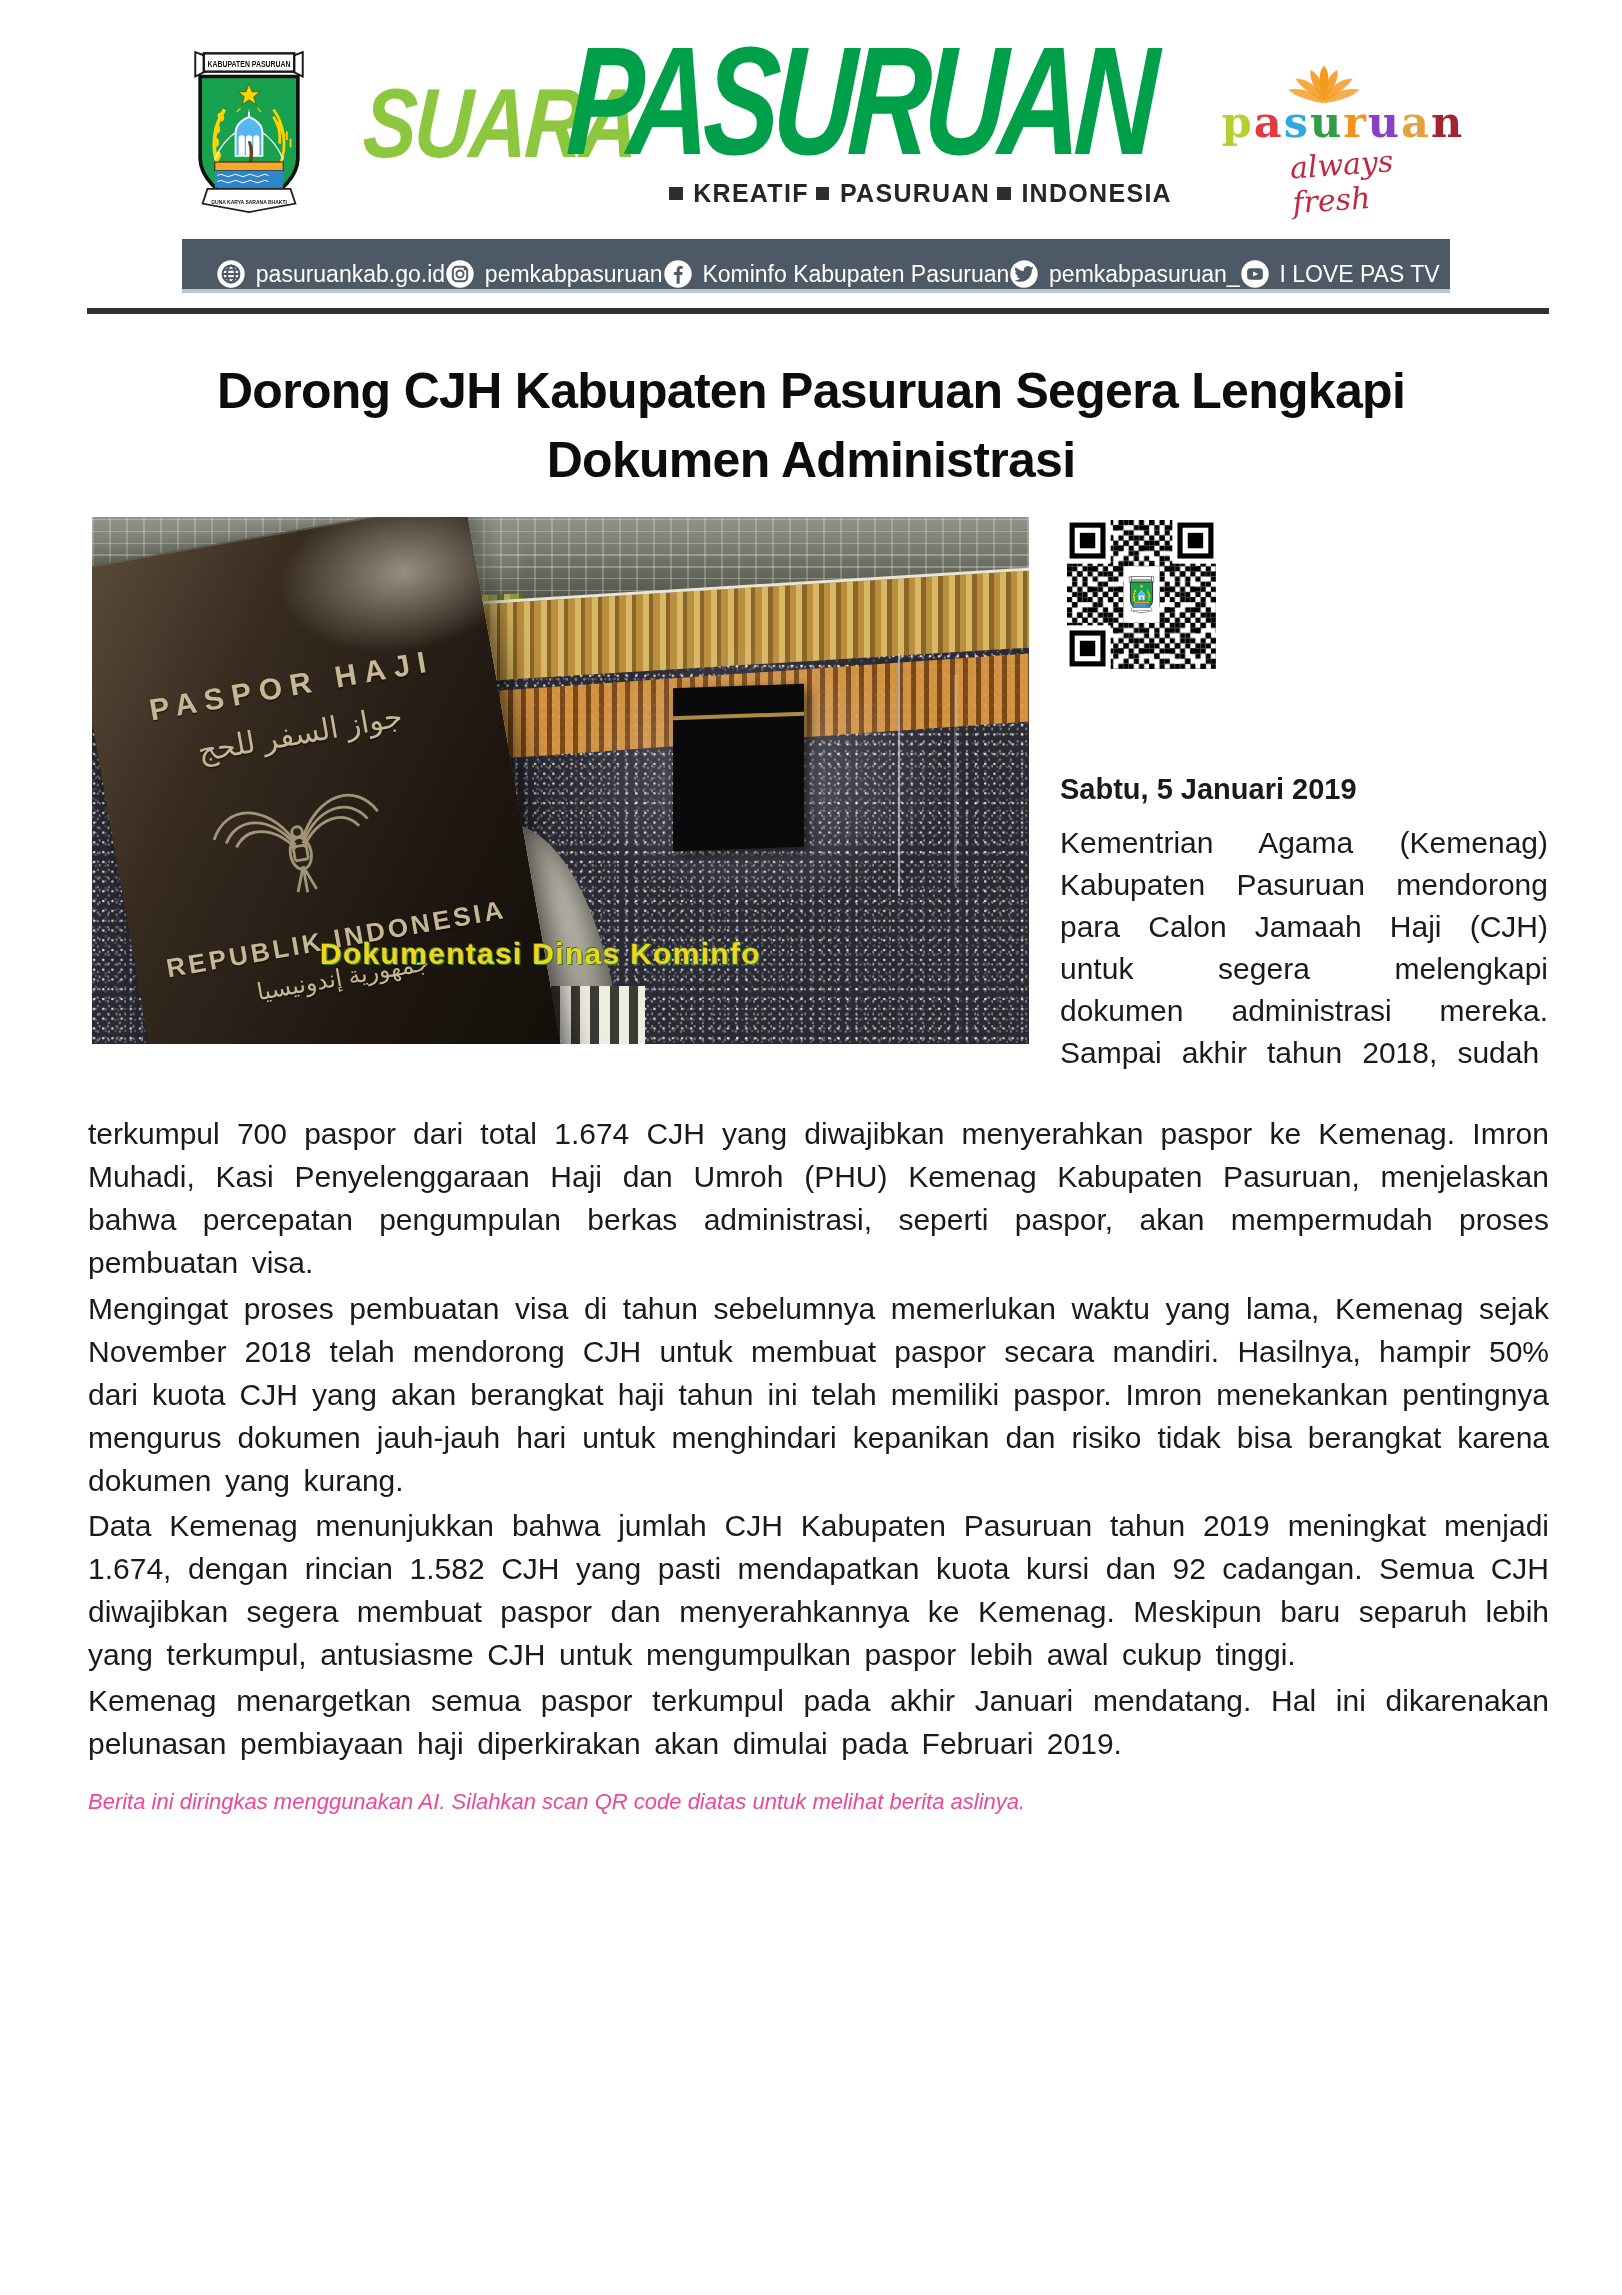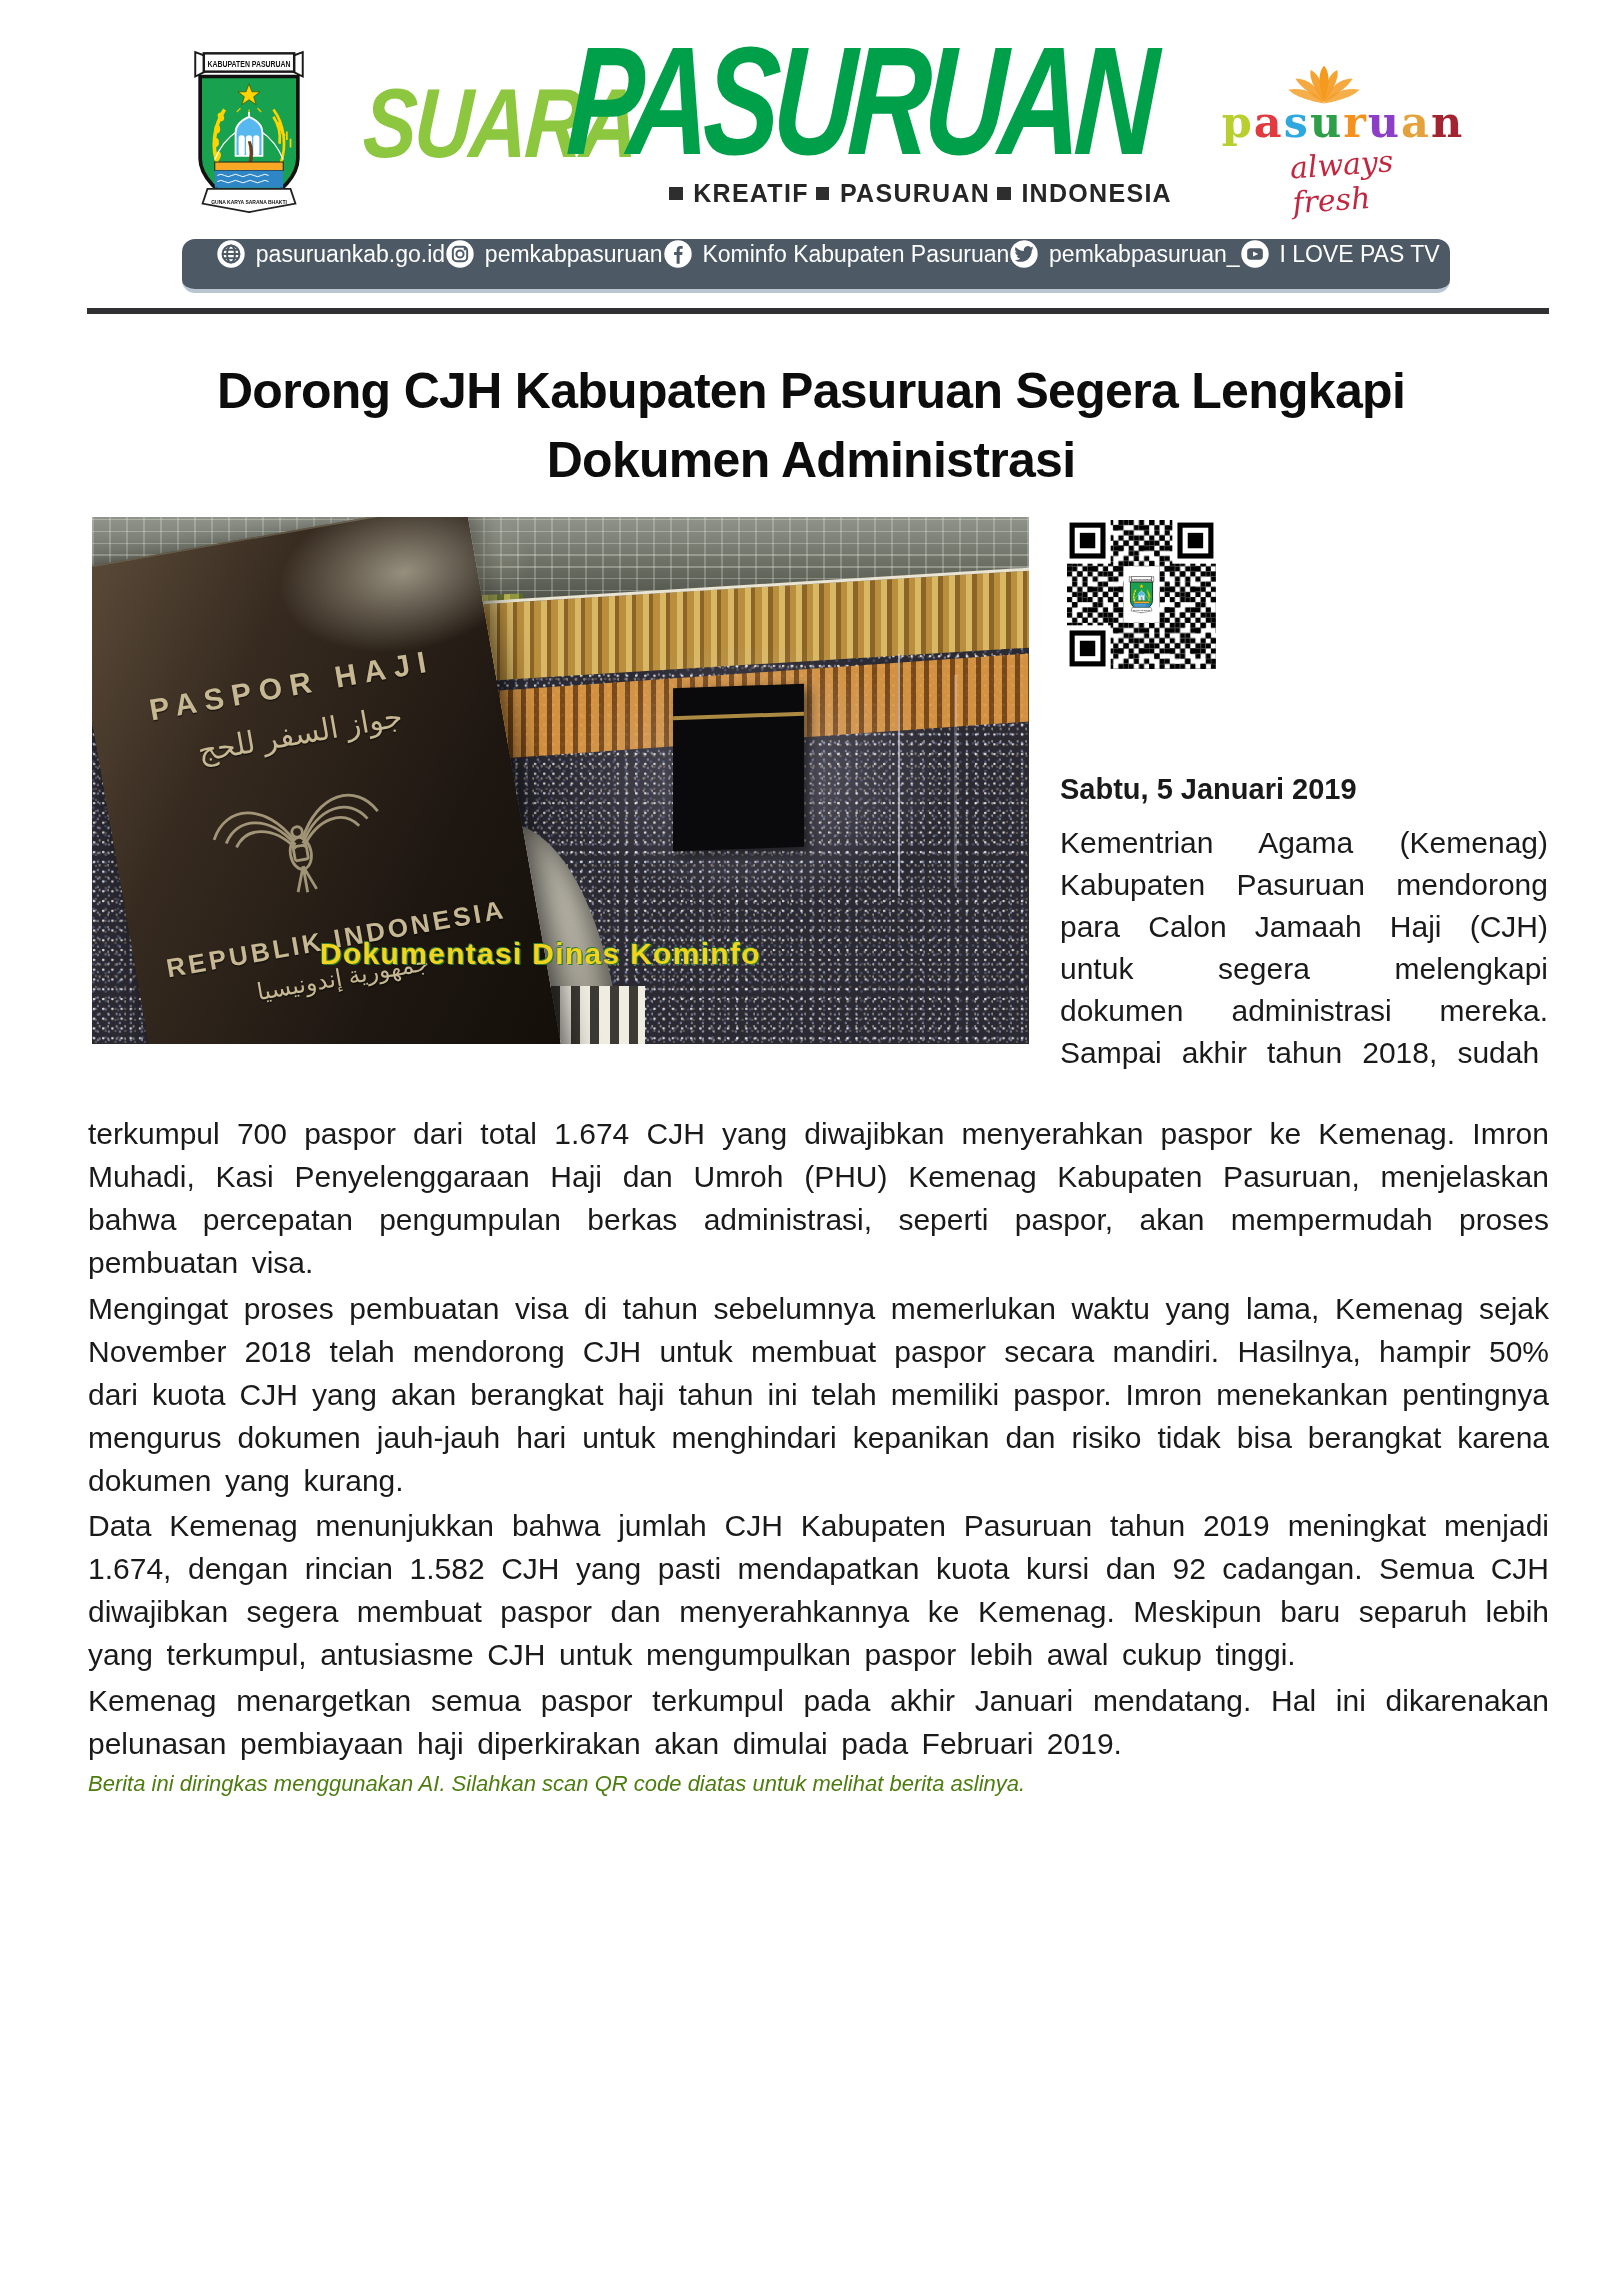--- a/index.html
+++ b/index.html
@@ -26,22 +26,22 @@
   .brand{position:absolute;left:1212px;top:67px;width:262px;height:121px;}
   .brand .lotus{position:absolute;left:63px;top:-3.9px;width:98px;height:42px;}
   .brand .letters{position:absolute;left:0;top:34px;width:262px;text-align:center;
                   font-family:"DejaVu Serif",serif;font-weight:bold;font-size:43px;
                   line-height:1;letter-spacing:2px;}
   .brand .script{position:absolute;left:79px;top:77px;font-family:"DejaVu Serif",serif;
                  font-style:italic;font-size:30px;transform:rotate(-4deg);}
 
   
   .social-bar{position:absolute;left:182px;top:239px;width:1268px;height:54px;
-              border-bottom:4.6px solid #b9c6d2;display:flex;align-items:flex-start;
-              justify-content:space-between;padding:0 34px;box-sizing:border-box;border-radius:13px;}
+              border-bottom:4.6px solid #b9c6d2;display:flex;align-items:flex-end;
+              justify-content:space-between;padding:0 34px;box-sizing:border-box;}
   .soc{display:flex;align-items:center;color:#fff;font-size:23px;white-space:nowrap;}
   .soc svg{width:30px;height:30px;margin-right:9.8px;flex:none;}
 
   .rule{position:absolute;left:87px;top:308px;width:1462px;height:5.9px;background:#313133;}
 
   
   .title{position:absolute;left:88px;top:357px;width:1446px;text-align:center;
          font-size:50px;font-weight:bold;line-height:69px;letter-spacing:-0.7px;color:#0d0d0d;}
 
   
@@ -99,21 +99,21 @@
 
   
   .qr{position:absolute;left:1067px;top:520px;width:149px;height:149px;}
   .right-col{position:absolute;left:1060px;top:773px;width:488px;}
   .date{font-size:29px;font-weight:bold;margin:0 0 15.7px;}
   .intro{font-size:30px;line-height:42px;text-align:justify;word-spacing:11.8px;margin:0;}
 
   
   .body-text{position:absolute;left:88px;top:1112px;width:1461px;}
   .body-text p{font-size:30px;line-height:43px;text-align:justify;word-spacing:5.2px;margin:0 0 2.6px;}
-  .footnote{font-size:22px;font-style:italic;color:#4d7c0f;margin-top:6px;}
+  .footnote{font-size:22px;font-style:italic;color:#ec4899;margin-top:24px;}
 
   .hidden-defs{position:absolute;width:0;height:0;overflow:hidden;}
 </style>
 </head>
 <body>
 
 <svg class="hidden-defs" aria-hidden="true">
   <defs>
     <symbol id="sym-emblem" viewBox="0 0 100 140">
       <polygon points="6,5 14,8 14,21 6,25" fill="#fff" stroke="#1a1a1a" stroke-width="1.6"></polygon>

